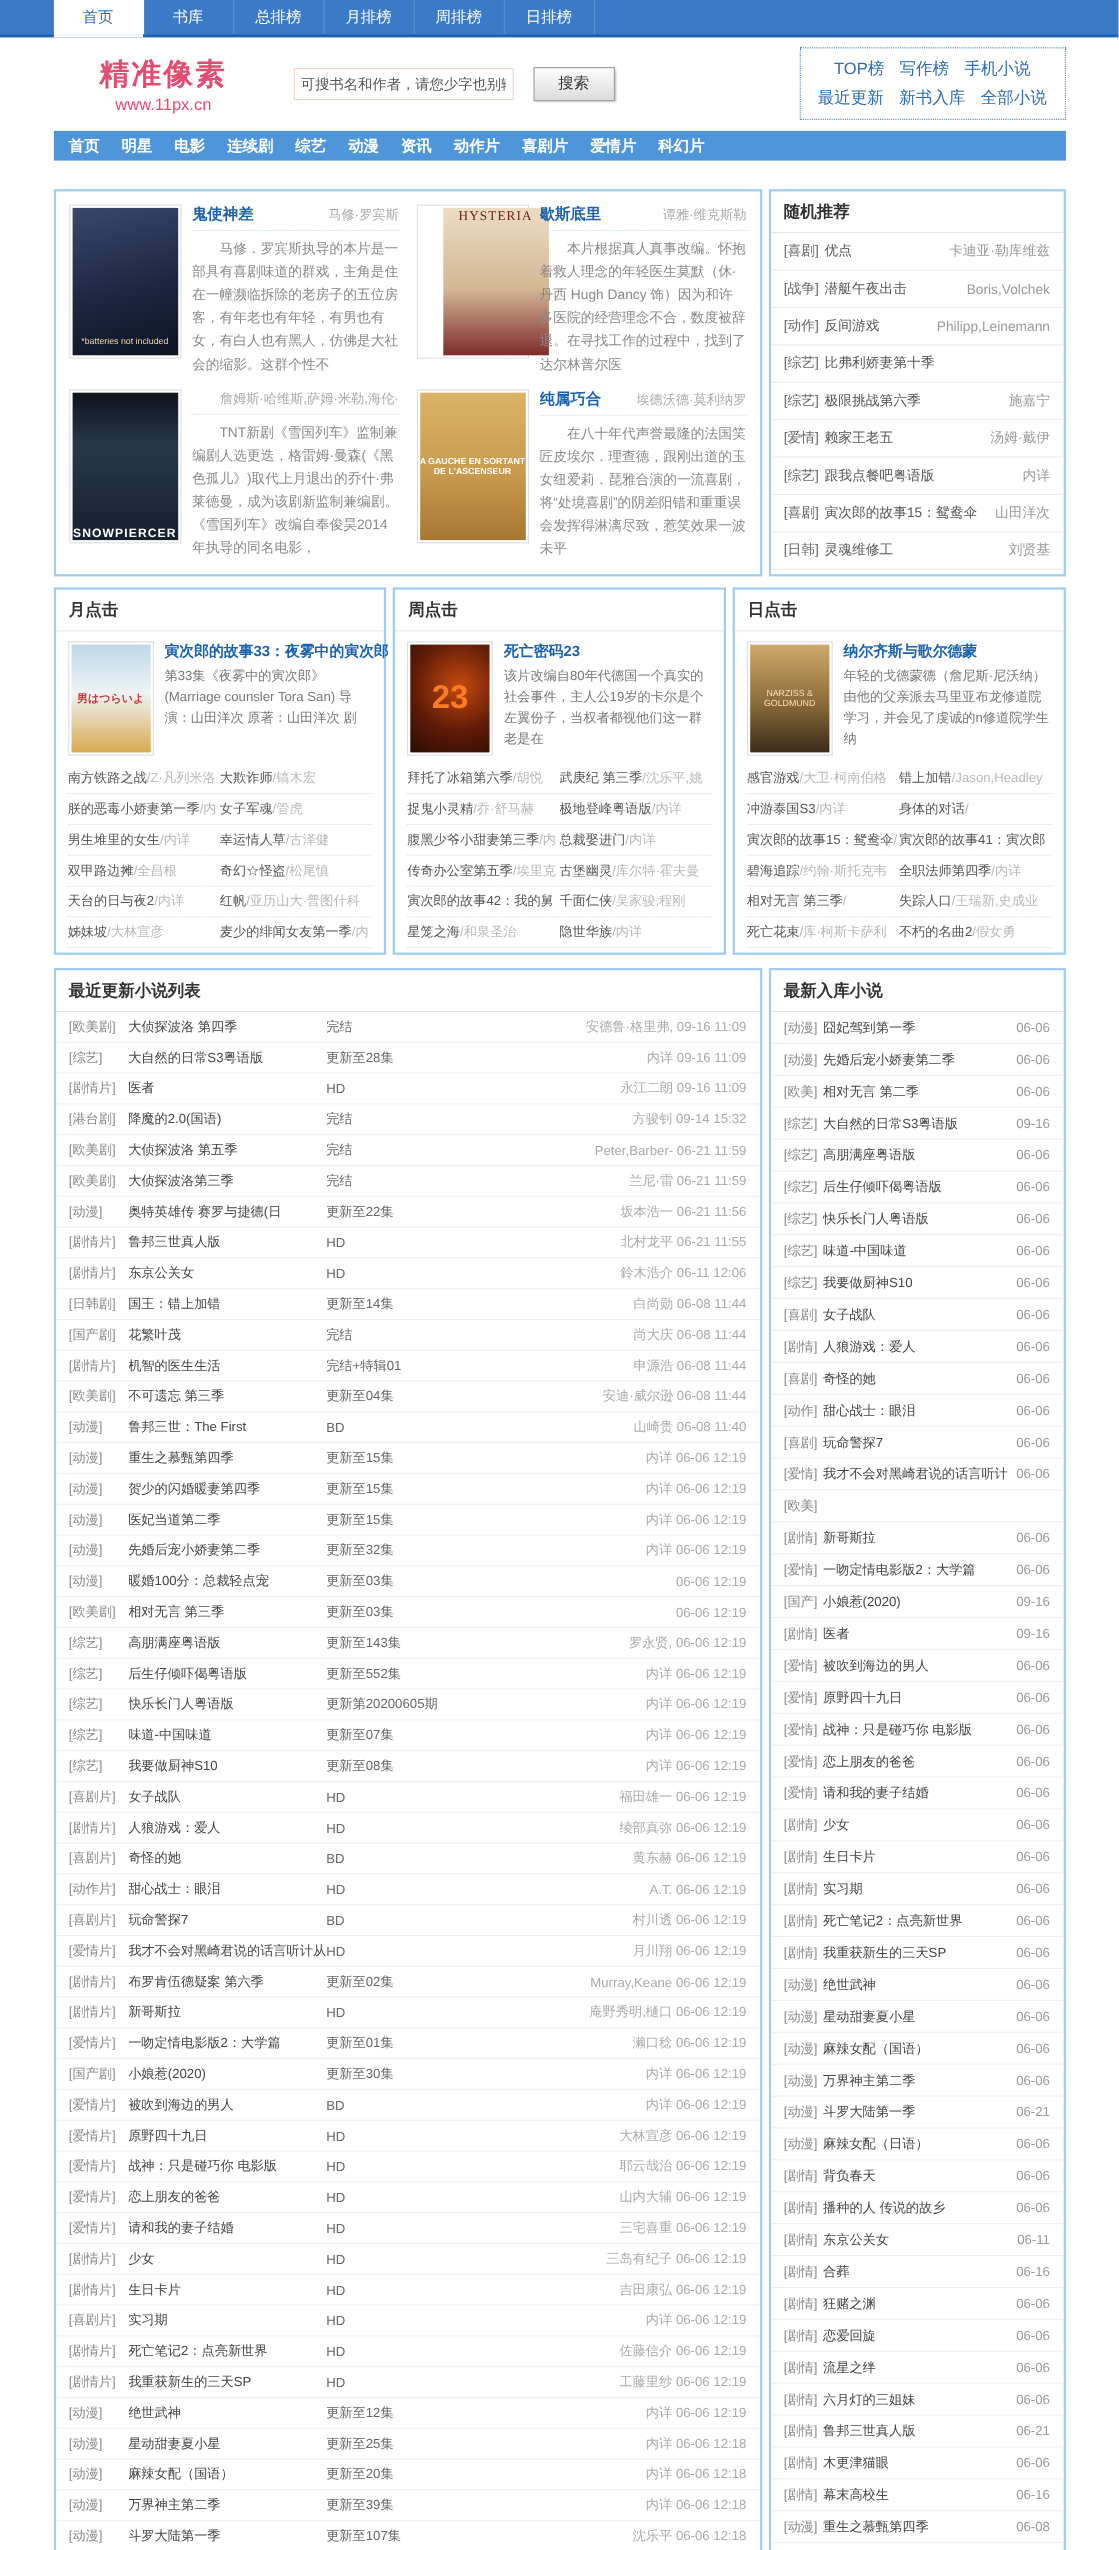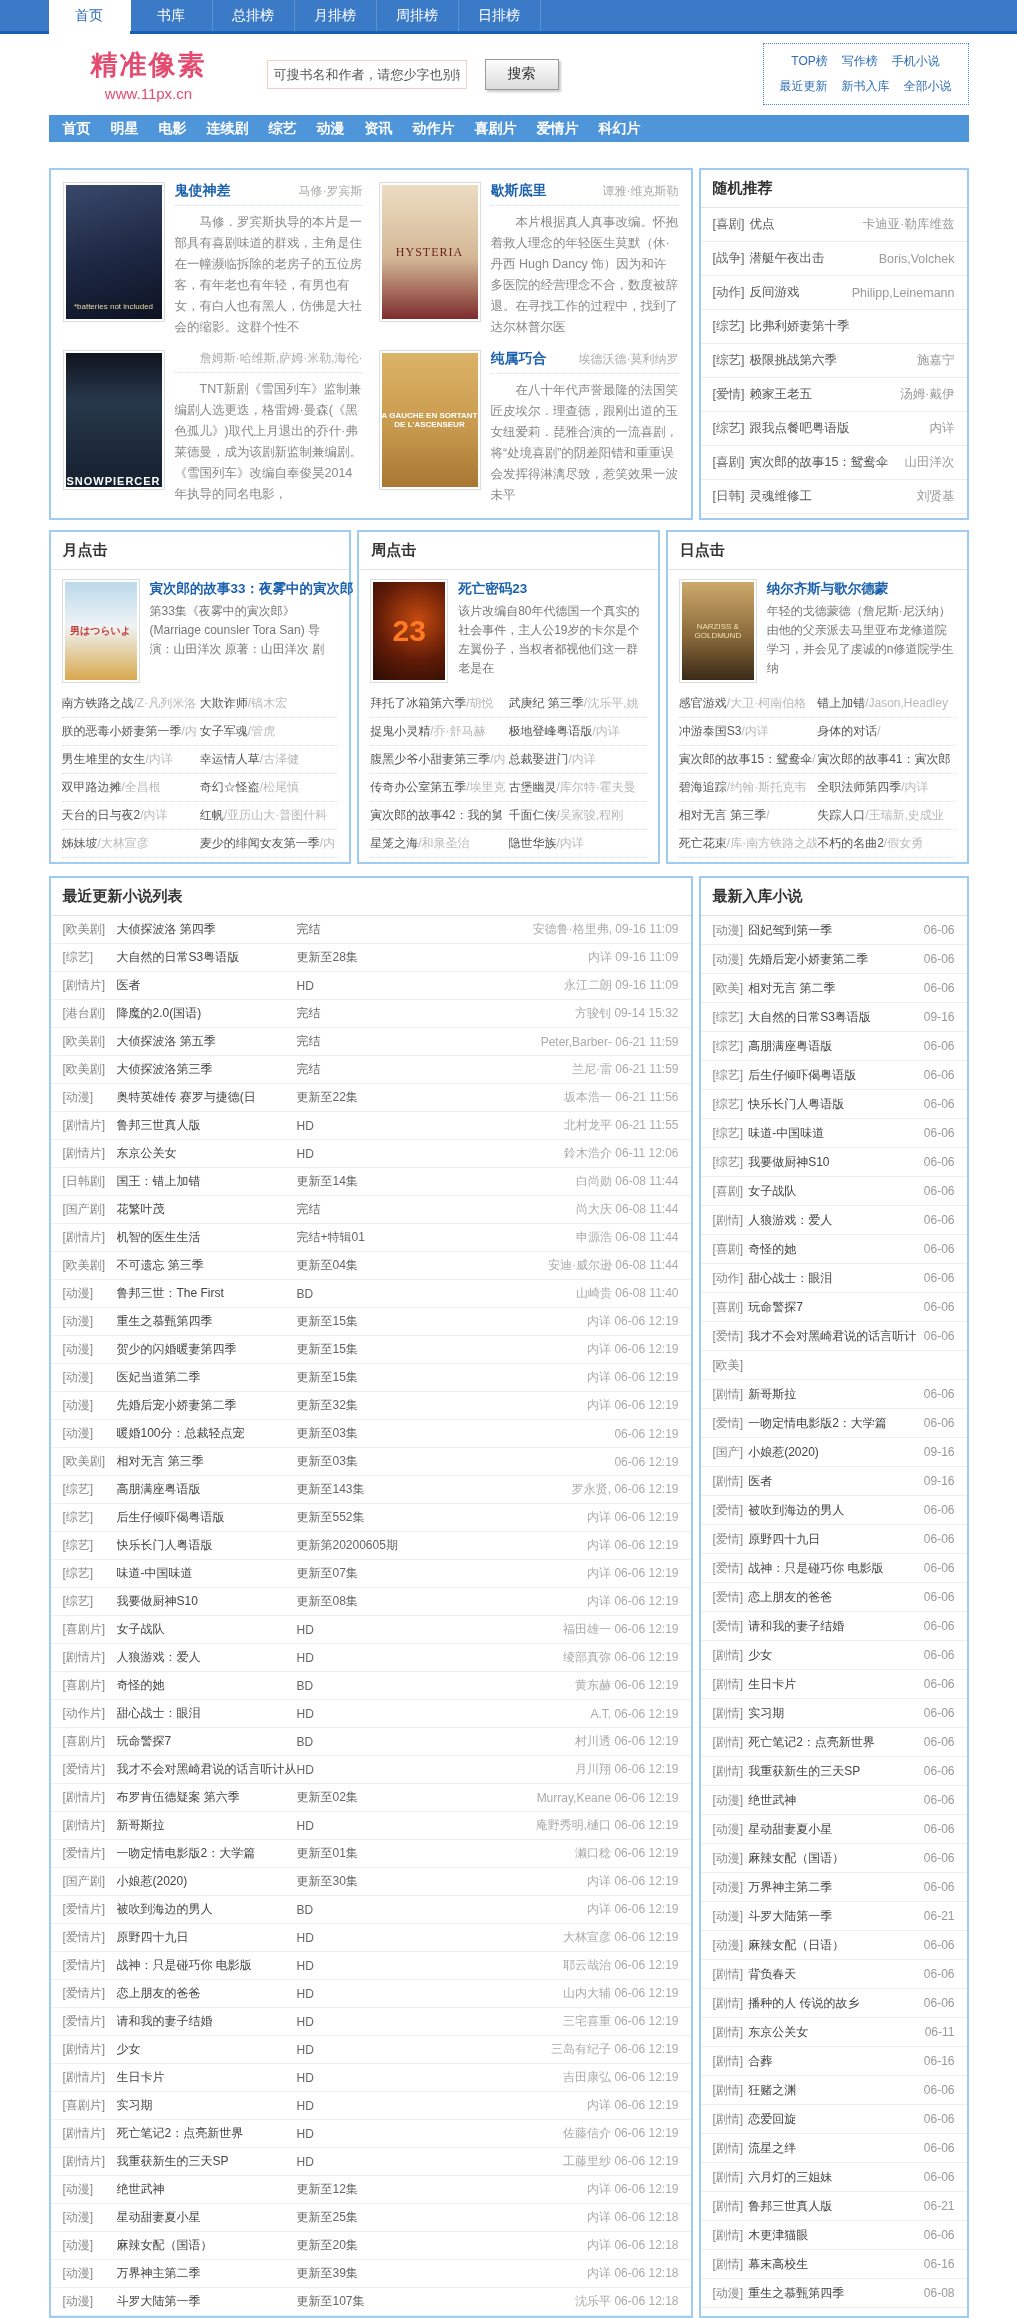--- a/index.html
+++ b/index.html
@@ -20,21 +20,21 @@
   .logo { width: 200px; text-align: center; }
   .logo-title { font-size: 27px; font-weight: bold; color: #e44b70; letter-spacing: 2px; }
   .logo-url { font-size: 15px; color: #e44b70; margin-top: 2px; }
   .searchbox { display: flex; align-items: center; margin-left: 18px; }
   .search-input { width: 200px; height: 29px; border: 1px solid #f3cfc0; font-size: 13px; padding: 0 6px; color: #555; outline: none; }
   .search-input::placeholder { color: #555; opacity: 1; }
   .search-btn { margin-left: 18px; width: 74px; height: 31px; font-size: 14px; color: #333; background: linear-gradient(#fdfdfd, #dcdcdc); border: 1px solid #999; box-shadow: 2px 2px 2px #ccc; cursor: pointer; }
   .quickbox { margin-left: auto; border: 1px dotted #4a86c8; padding: 9px 16px; text-align: center; }
   .quickrow { display: flex; justify-content: center; gap: 14px; }
   .quickrow + .quickrow { margin-top: 8px; }
-  .quickrow a { color: #2e6db6; font-size: 12px; }
+  .quickrow a { color: #2e6db6; font-size: 15px; }
 
   
   .mainnav { background: #4e95da; height: 27px; line-height: 27px; padding: 0 14px; display: flex; gap: 20px; }
   .mainnav a { color: #fff; font-size: 14px; font-weight: bold; }
 
   
   .panel { border: 2px solid #9fccf3; background: #fff; }
   .panel-h { font-size: 15px; font-weight: bold; color: #333; padding: 9px 12px; border-bottom: 1px solid #e4e4e4; }
 
   .row-flex { display: flex; gap: 6px; }
@@ -50,21 +50,21 @@
   .fitem .poster { width: 102px; height: 140px; }
   .fbody { flex: 1; min-width: 0; }
   .ftitle-row { display: flex; align-items: baseline; border-bottom: 1px dotted #cfe0ee; padding-bottom: 5px; white-space: nowrap; overflow: hidden; }
   .ftitle { color: #1c62ae; font-weight: bold; font-size: 14px; }
   .fauthor { margin-left: auto; color: #aaa; font-size: 12px; overflow: hidden; }
   .fdesc { margin-top: 6px; color: #888; font-size: 12.5px; line-height: 21px; text-indent: 2em; max-height: 126px; overflow: hidden; }
 
   
   .pf1 .pimg { background: linear-gradient(165deg, #39486b 0%, #1d2742 55%, #0d1322 100%); }
   .pf1 .plabel { color: #e8d9a8; font-size: 8px; padding-bottom: 8px; }
-  .pf2 .pimg { background: linear-gradient(#ecdcc2 0%, #d3b795 55%, #7e2c2c 100%); align-items: center; }
+  .pf2 .pimg { background: linear-gradient(#ecdcc2 0%, #d3b795 55%, #7e2c2c 100%); align-items: flex-start; margin-left: 21px; }
   .pf2 .plabel { color: #6d1f1f; font-family: "Liberation Serif", serif; font-size: 12px; letter-spacing: 1px; }
   .pf3 .pimg { background: linear-gradient(#10141f 0%, #27384a 35%, #152030 100%); align-items: flex-end; }
   .pf3 .plabel { color: #fff; font-weight: bold; font-size: 11px; padding-top: 6px; letter-spacing: 1px; }
   .pf4 .pimg { background: linear-gradient(#dcb467 0%, #c89a4e 55%, #a87632 100%); align-items: center; }
   .pf4 .plabel { color: #fff; font-size: 8px; font-weight: bold; }
   .pm .pimg { background: linear-gradient(#bcd9ea 0%, #eef3f5 45%, #d9a94e 100%); align-items: center; }
   .pm .plabel { color: #c23a3a; font-size: 10px; font-weight: bold; }
   .pw .pimg { background: radial-gradient(circle at 62% 38%, #c44a10 0%, #601b07 55%, #2a0c04 100%); align-items: center; }
   .pw .plabel { color: #ff7a24; font-size: 30px; font-weight: bold; }
   .pd .pimg { background: linear-gradient(#cdaa6b 0%, #8a6a3a 55%, #3a2a18 100%); align-items: center; }
@@ -424,21 +424,21 @@
             <a class="kcell"><span class="t">碧海追踪</span><span class="a">/约翰·斯托克韦</span></a>
             <a class="kcell"><span class="t">全职法师第四季</span><span class="a">/内详</span></a>
           </div>
 
           <div class="krow">
             <a class="kcell"><span class="t">相对无言 第三季</span><span class="a">/</span></a>
             <a class="kcell"><span class="t">失踪人口</span><span class="a">/王瑞新,史成业</span></a>
           </div>
 
           <div class="krow">
-            <a class="kcell"><span class="t">死亡花束</span><span class="a">/库·南方铁路之战</span></a>
+            <a class="kcell"><span class="t">死亡花束</span><span class="a">/库·柯斯卡萨利</span></a>
             <a class="kcell"><span class="t">不朽的名曲2</span><span class="a">/假女勇</span></a>
           </div>
         </div>
     </div>
   </div>
 
 </div>
 
 <div class="wrap section3 row-flex">
   <div class="panel updates">

